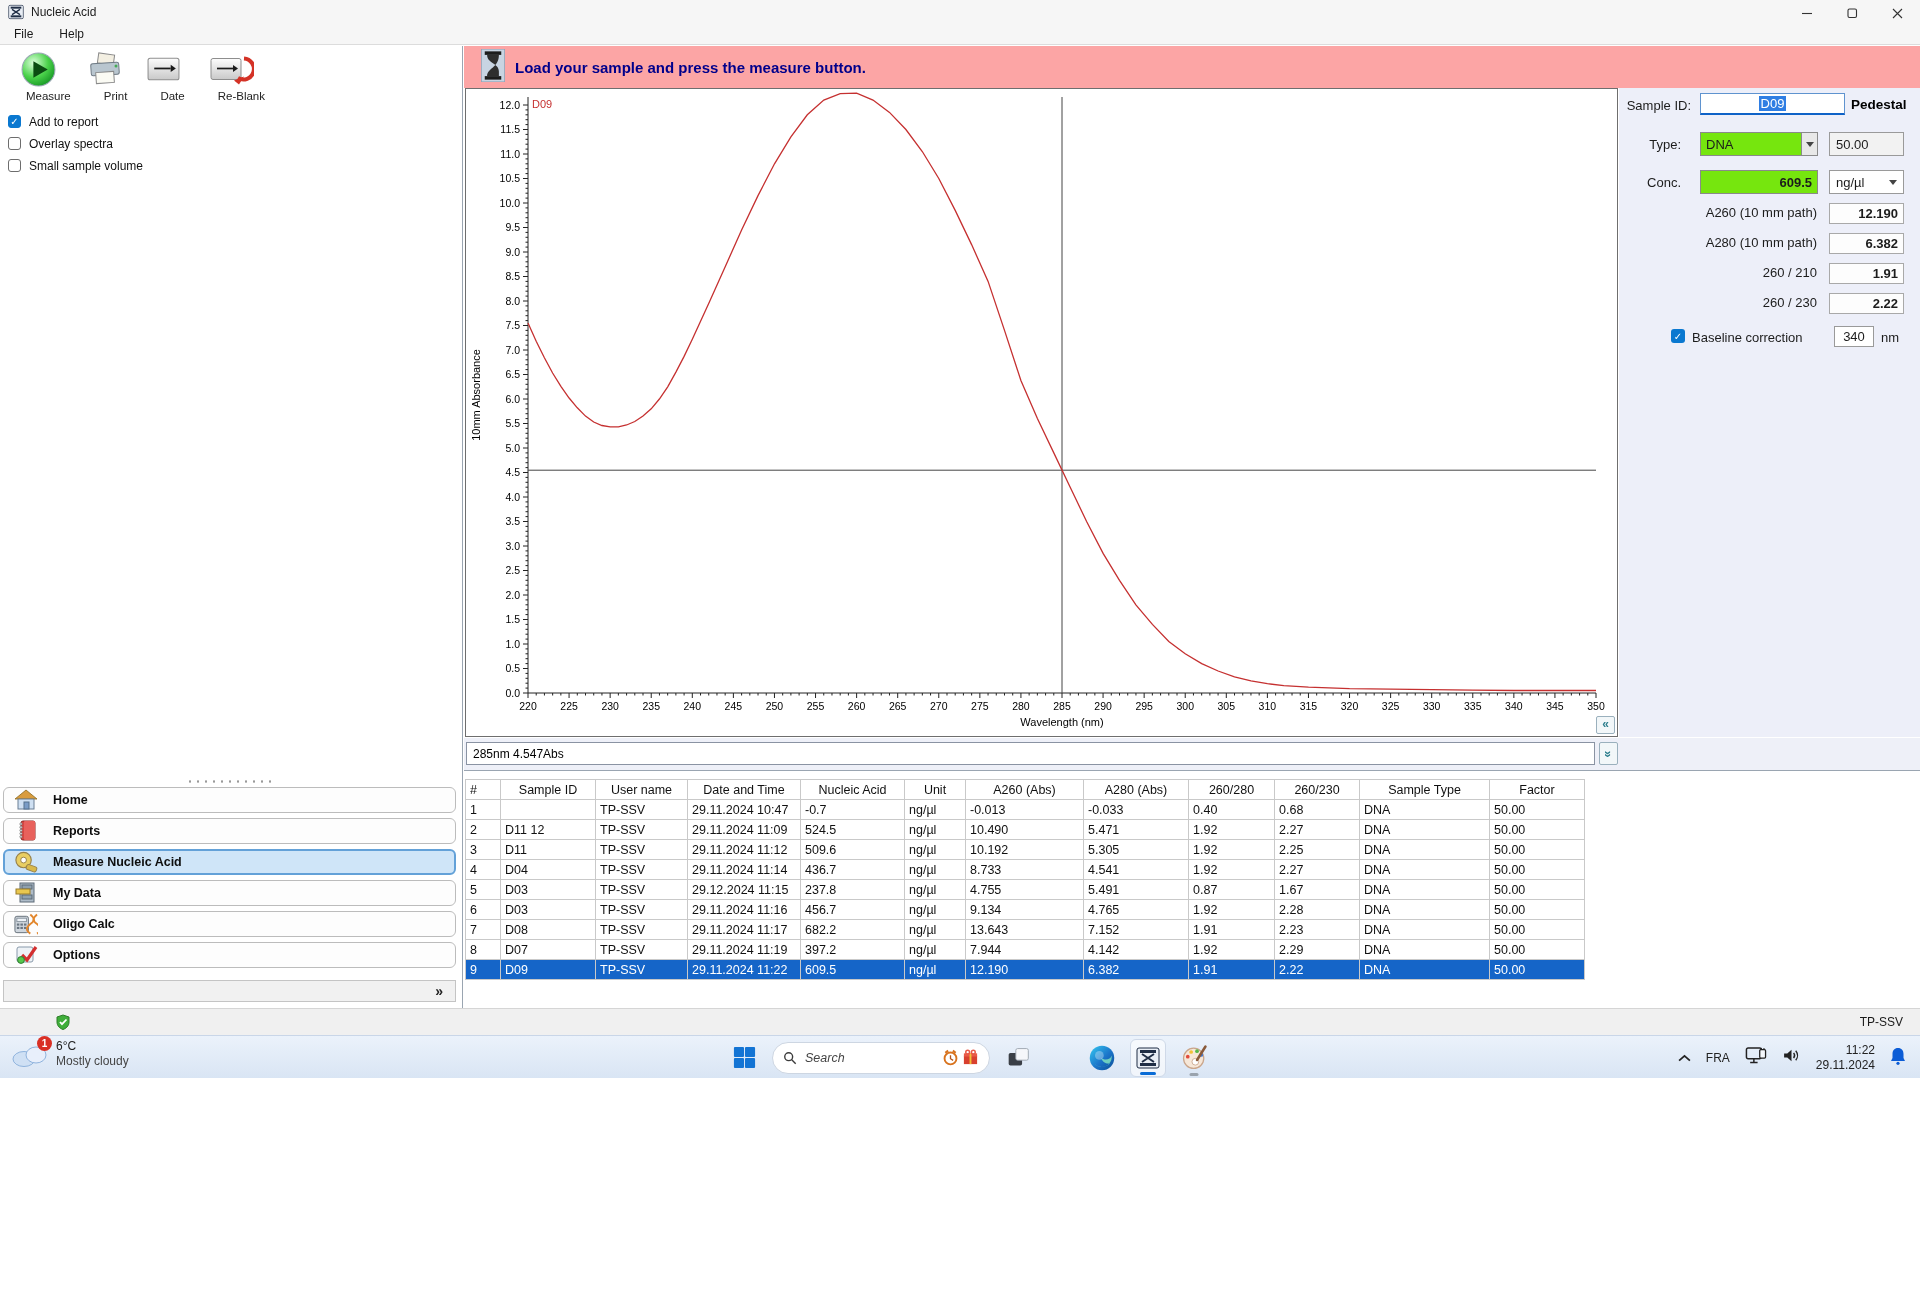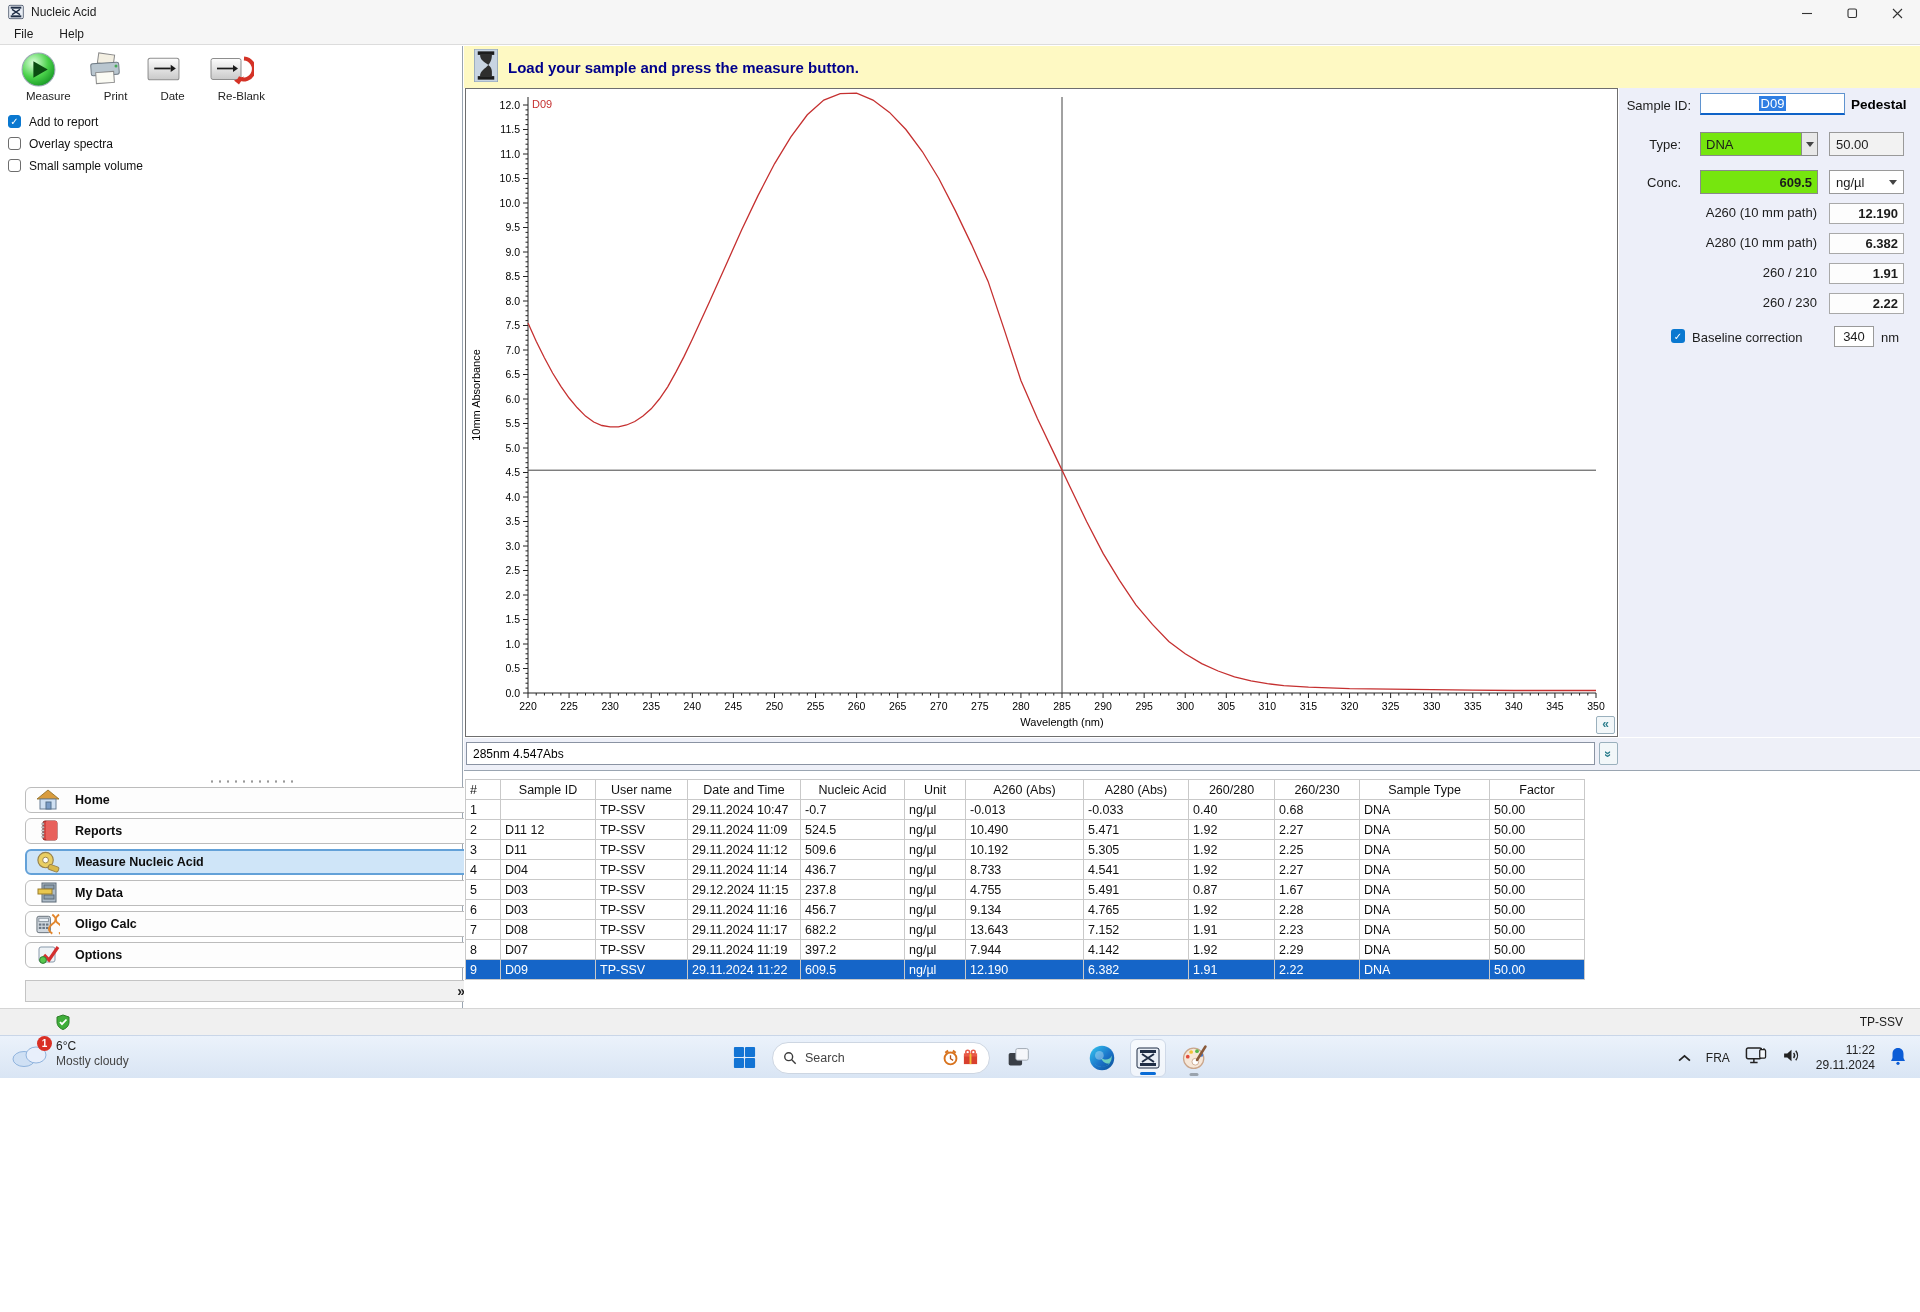--- a/index.html
+++ b/index.html
@@ -16,31 +16,31 @@
   .left-panel{position:absolute;left:0;top:46px;width:463px;height:962px;background:#fff;border-right:1px solid #9aa5b1;box-sizing:border-box;}
   .toolbar{position:absolute;left:2px;top:2px;display:flex;align-items:flex-start;gap:4px;}
   .tool{display:flex;flex-direction:column;align-items:center;padding:1px 5px;}
   .tool-iconbox{height:40px;display:flex;align-items:center;justify-content:center;}
   .tool-label{font-size:11.5px;color:#222;margin-top:1px;margin-left:19px;}
   #checkbox-list{position:absolute;left:8px;top:68px;display:flex;flex-direction:column;gap:7px;}
   .cb-row{display:flex;align-items:center;gap:8px;height:15px;}
   .cb-box{width:13px;height:13px;border:1px solid #6d6d6d;border-radius:3px;background:#fff;display:flex;align-items:center;justify-content:center;font-size:10px;color:#fff;box-sizing:border-box;}
   .cb-box.checked{background:#0a78d0;border-color:#0a78d0;}
   .cb-label{font-size:12px;color:#111;}
-  .sidebar{position:absolute;left:0;top:732px;width:461px;height:228px;margin-left:22px;}
+  .sidebar{position:absolute;left:0;top:732px;width:461px;height:228px;}
   .sidebar-handle{position:absolute;left:50%;transform:translateX(-50%);top:2px;width:90px;height:3px;background-image:radial-gradient(circle,#9a9a9a 1px,transparent 1.3px);background-size:8px 3px;background-repeat:repeat-x;}
   #sidebar-items{position:absolute;left:3px;top:9px;right:5px;display:flex;flex-direction:column;gap:5px;}
   .side-item{height:26px;border:1px solid #bcbcbc;border-radius:6px;background:#fdfdfd;display:flex;align-items:center;padding-left:9px;gap:15px;box-sizing:border-box;}
   .side-item.selected{background:#cfe5f8;border:2px solid #63a1d8;padding-left:8px;}
   .side-icon{width:25px;height:23px;display:flex;align-items:center;justify-content:center;}
   .side-label{font-size:12.5px;font-weight:bold;color:#0e0e0e;}
   .sidebar-footer{position:absolute;left:3px;bottom:4px;right:5px;height:22px;background:#f1f1f1;border:1px solid #c4c4c4;display:flex;align-items:center;justify-content:flex-end;padding-right:12px;box-sizing:border-box;}
   .footer-chevron{font-size:14px;font-weight:bold;color:#222;}
   
-  .message-bar{position:absolute;left:464px;top:46px;width:1456px;height:42px;background:#fef9c3;display:flex;align-items:center;gap:10px;padding-left:10px;box-sizing:border-box;}
+  .message-bar{position:absolute;left:464px;top:46px;width:1456px;height:42px;background:#fca5a5;display:flex;align-items:center;gap:10px;padding-left:17px;box-sizing:border-box;}
   .message-text{font-size:15px;font-weight:bold;color:#00008b;}
   
   .chart-panel{position:absolute;left:465px;top:88px;width:1153px;height:649px;background:#fff;border:1px solid #6e6e6e;box-sizing:border-box;}
   #chart-svg{position:absolute;left:0;top:0;}
   #chart-svg text{font-family:"Liberation Sans",sans-serif;}
   .chart-corner-btn{position:absolute;right:2px;bottom:2px;width:17px;height:16px;border:1px solid #9ab0bd;border-radius:2px;background:#f2f7f9;color:#2e7f8e;font-weight:bold;font-size:12px;line-height:14px;text-align:center;}
   
   .side-panel{position:absolute;left:1619px;top:88px;width:301px;height:649px;background:#edeff9;font-size:13px;color:#1c1c1c;}
   .sp-label{position:absolute;text-align:right;}
   .sampleid-input{position:absolute;left:81px;top:5px;width:145px;height:22px;background:#fff;border:1px solid #5f93cf;border-bottom:2px solid #0f62c7;box-sizing:border-box;display:flex;align-items:center;justify-content:center;font-size:13px;}
@@ -76,21 +76,21 @@
   .app-statusbar{position:absolute;left:0;top:1008px;width:1920px;height:27px;background:#f0f0f0;border-top:1px solid #d5d5d5;box-sizing:border-box;}
   .shield{position:absolute;left:55px;top:5px;}
   .status-user{position:absolute;right:17px;top:6px;font-size:12px;color:#1a1a1a;}
   
   .taskbar{position:absolute;left:0;top:1035px;width:1920px;height:43px;background:linear-gradient(180deg,#ebf2fb,#d9e5f4);border-top:1px solid #c9d6e8;box-sizing:border-box;}
   .weather{position:absolute;left:10px;top:3px;display:flex;align-items:center;gap:6px;}
   .weather-icon-wrap{position:relative;width:40px;height:30px;}
   .weather-badge{position:absolute;right:-2px;top:-3px;width:15px;height:15px;border-radius:50%;background:#d93025;color:#fff;font-size:10px;font-weight:bold;display:flex;align-items:center;justify-content:center;}
   .weather-text{font-size:12px;line-height:15px;color:#222;}
   .weather-text .cond{color:#444;}
-  .tb-center{position:absolute;left:726px;top:0;height:43px;display:flex;align-items:center;gap:10px;}
+  .tb-center{position:absolute;left:726px;top:0;height:43px;display:flex;align-items:center;gap:10px;font-style:italic;}
   .search-pill{display:flex;align-items:center;background:#fff;border:1px solid #cdd6e2;border-radius:16px;height:32px;width:218px;padding:0 10px;gap:8px;box-sizing:border-box;}
   .search-text{font-size:12.5px;color:#444;flex:1;}
   .emoji-pair{display:flex;gap:3px;align-items:center;}
   .app-pill{position:relative;width:36px;height:38px;display:flex;align-items:center;justify-content:center;}
   .app-pill.active{background:rgba(255,255,255,.6);border:1px solid #cfd9e8;border-radius:6px;box-sizing:border-box;}
   .run-indicator{position:absolute;bottom:1px;left:50%;transform:translateX(-50%);height:3px;border-radius:2px;}
   .run-indicator.blue{width:16px;background:#0a6cd6;}
   .run-indicator.gray{width:9px;background:#9aa3ad;}
   .tb-right{position:absolute;right:14px;top:0;height:43px;display:flex;align-items:center;gap:15px;}
   .tray-lang{font-size:12px;color:#222;}

